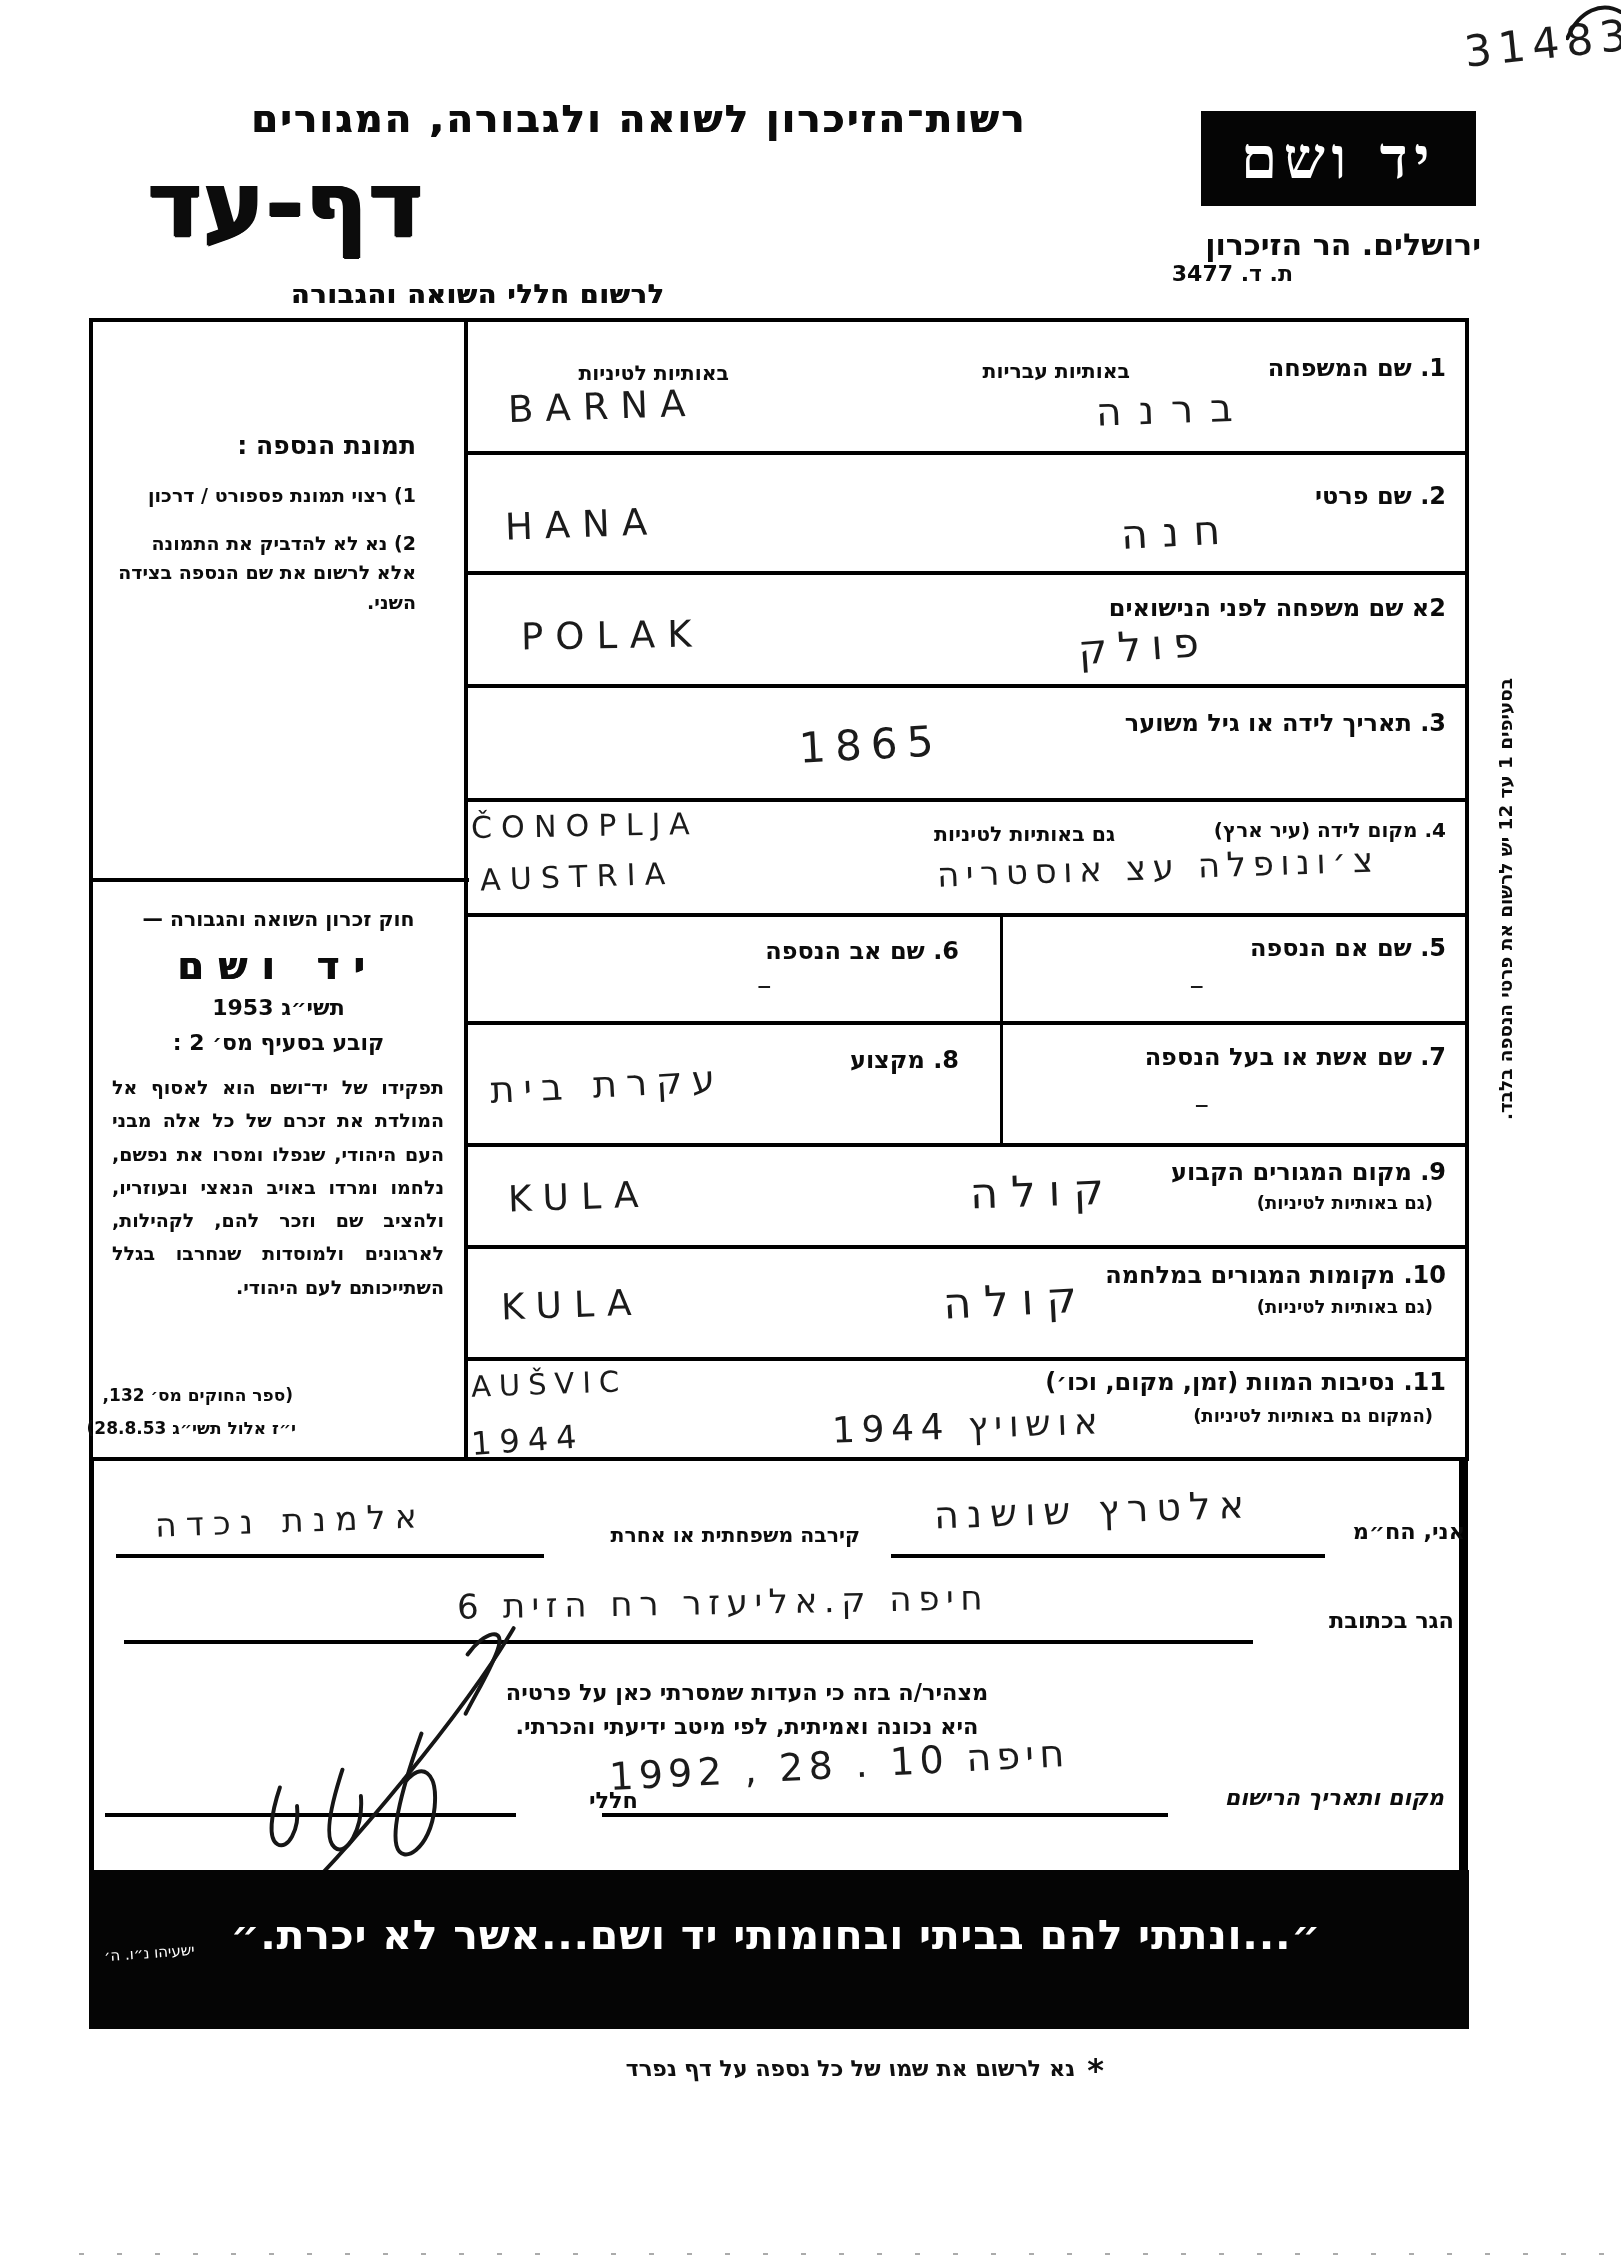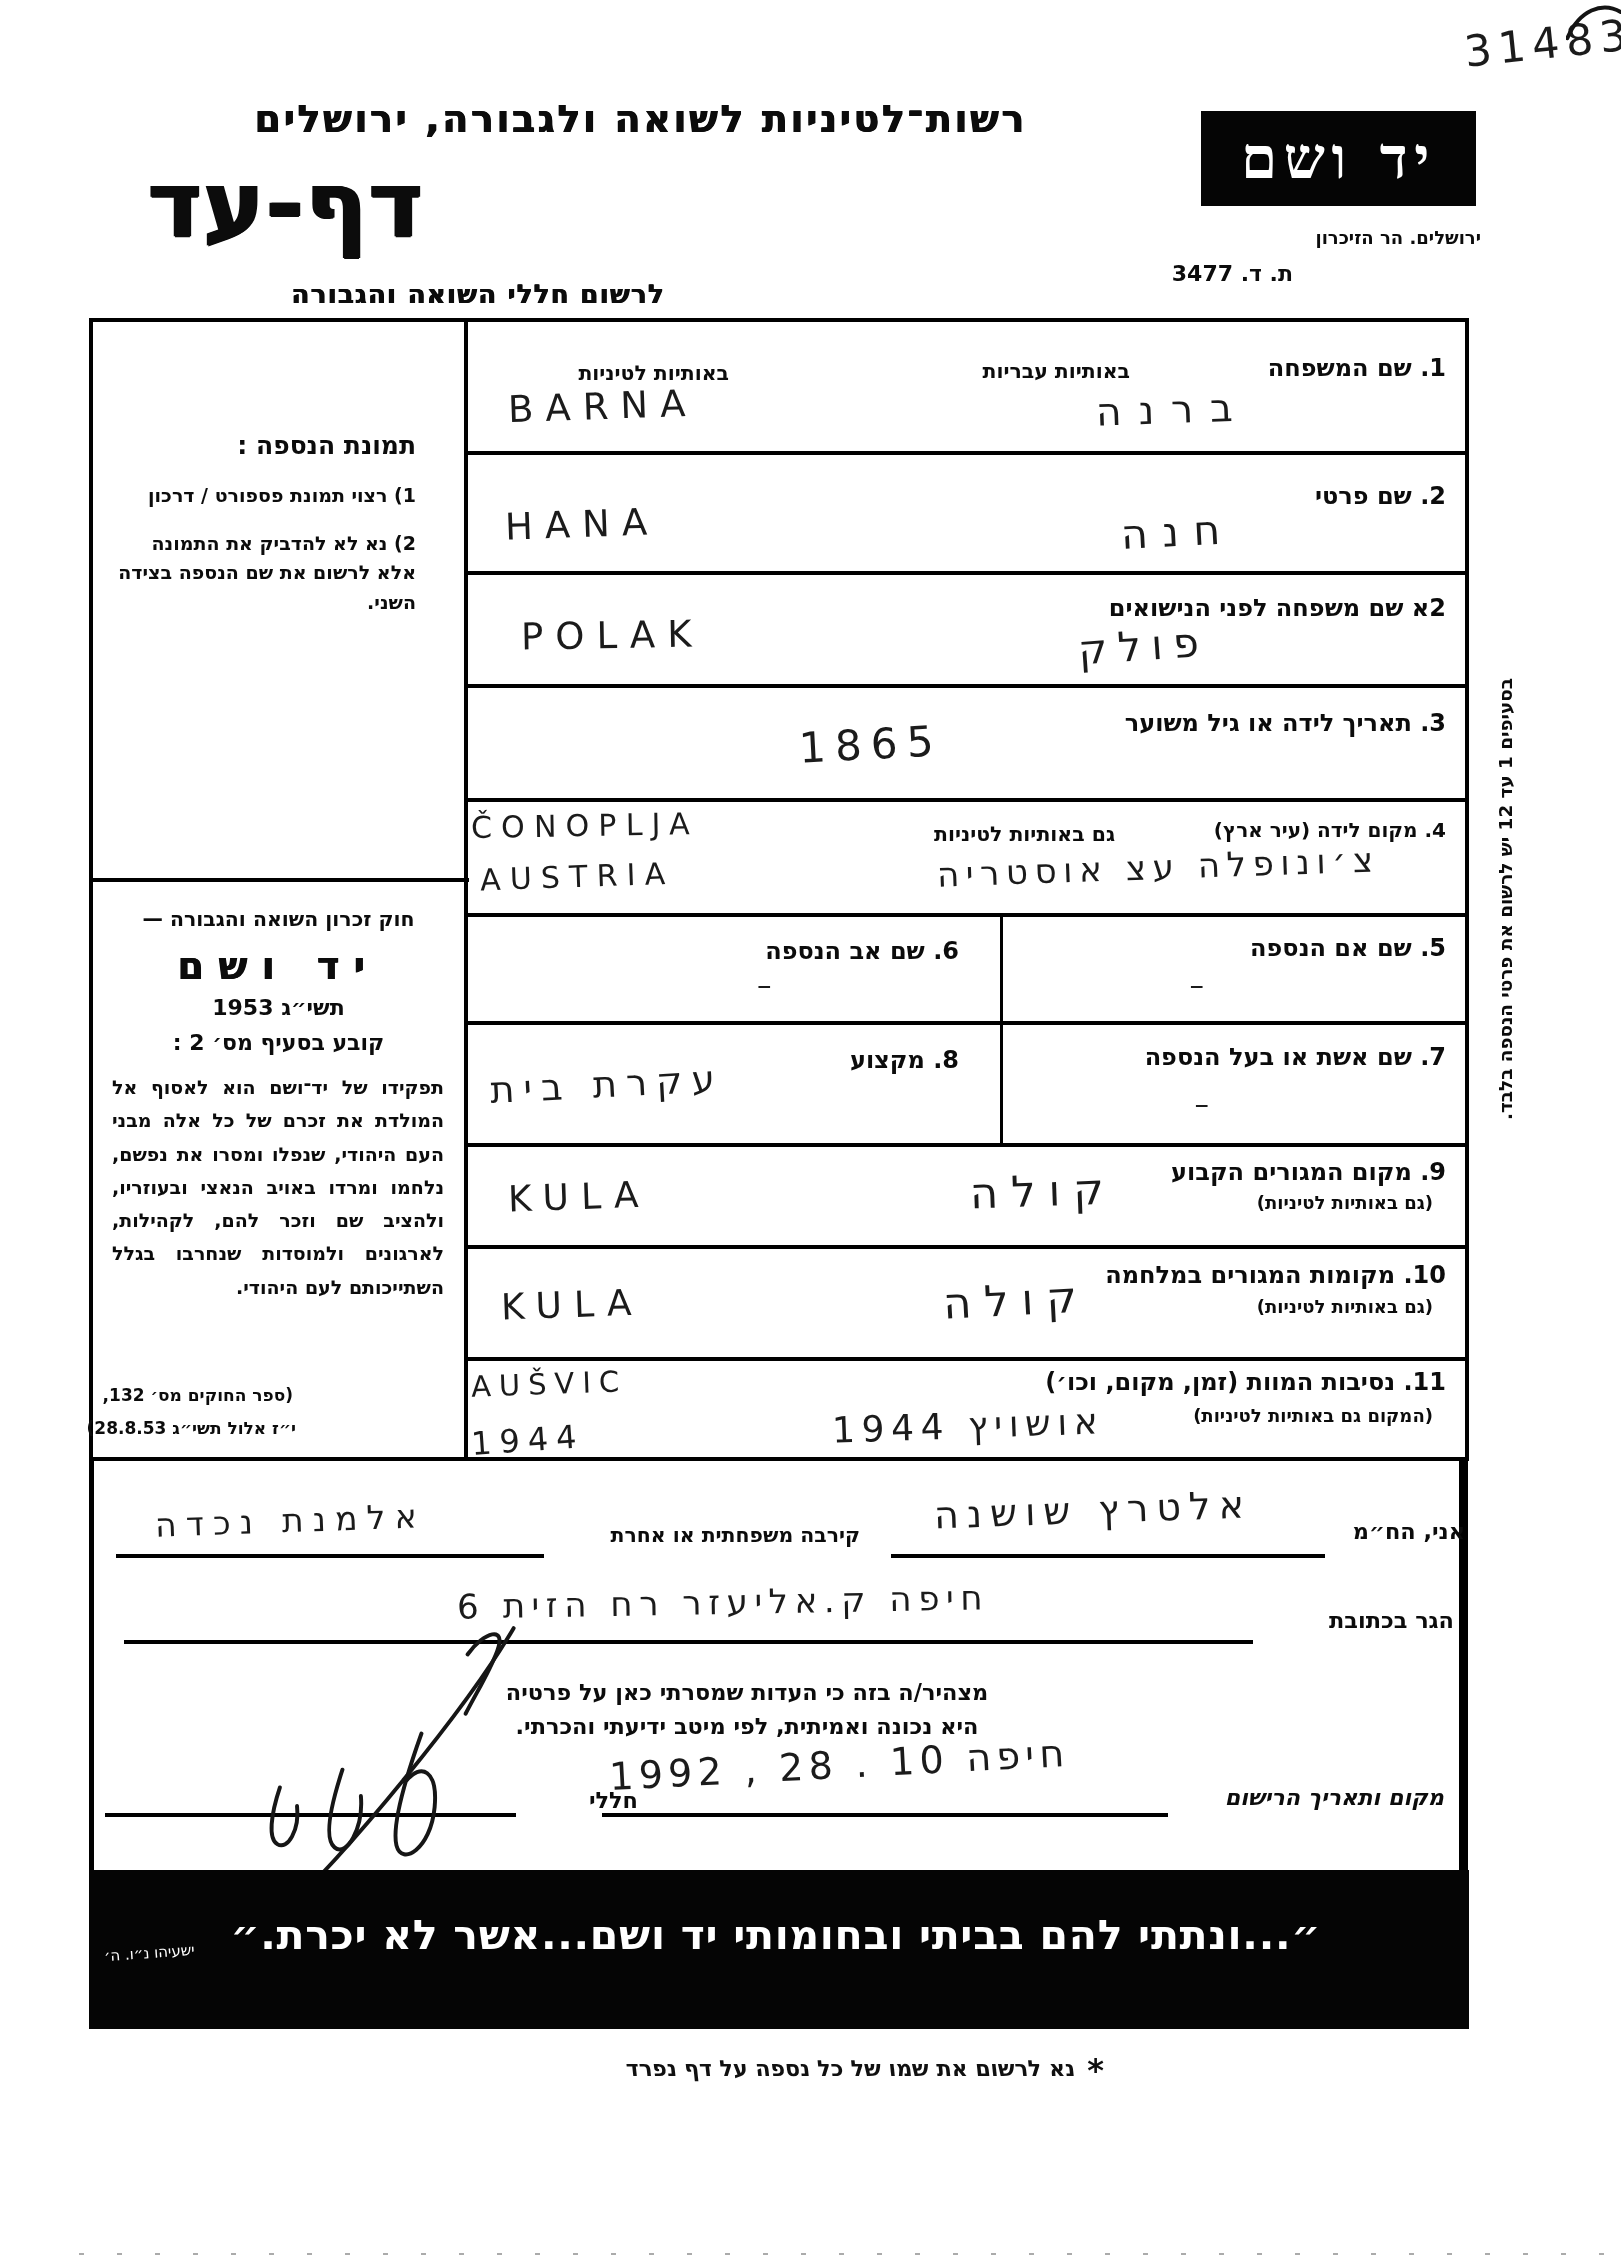--- a/index.html
+++ b/index.html
@@ -22,28 +22,28 @@
 </head>
 <body>
 
 <div class="page">
 
   <div class="abs hw" style="left:1464px;top:18.4px;font-size:43px;letter-spacing:6.6px;transform:rotate(-6deg);">31483</div>
   <svg class="abs" style="left:1566px;top:0;" width="56" height="41" viewBox="0 0 85 62">
     <path d="M2 58 C 20 15, 55 2, 83 18" stroke="#141414" stroke-width="6" fill="none" stroke-linecap="round"></path>
   </svg>
 
-  <div class="abs rtl lbl thick" style="right:595px;top:97px;font-size:38px;letter-spacing:2.6px;">רשות־לטיניות לשואה ולגבורה, ירושלים</div>
+  <div class="abs rtl lbl thick" style="right:595px;top:97px;font-size:38px;letter-spacing:2.6px;">רשות־הזיכרון לשואה ולגבורה, המגורים</div>
   <div class="abs rtl lbl thick" style="right:1198px;top:151px;font-size:92px;letter-spacing:1.3px;text-shadow:1.3px 0 currentColor,-1.3px 0 currentColor,0 1.3px currentColor;">דף-עד</div>
   <div class="abs rtl lbl thick" style="right:957px;top:279px;font-size:26px;letter-spacing:1.3px;">לרשום חללי השואה והגבורה</div>
 
   <div class="abs" style="left:1201px;top:111px;width:275px;height:95px;background:#050505;text-align:center;">
     <span class="rtl" style="color:#fff;font-family:'DejaVu Serif',serif;font-weight:bold;font-size:58px;line-height:95px;letter-spacing:6.6px;">יד ושם</span>
   </div>
-  <div class="abs rtl lbl" style="right:141px;top:227px;font-size:18px;">ירושלים. הר הזיכרון</div>
+  <div class="abs rtl lbl" style="right:141px;top:227px;font-size:30px;">ירושלים. הר הזיכרון</div>
   <div class="abs rtl lbl" style="right:329px;top:261px;font-size:22px;">ת. ד. 3477</div>
 
   <div class="abs" style="left:1495px;top:1178px;width:0;height:0;">
     <div class="rtl lbl" style="width:500px;font-size:18.4px;transform:rotate(-90deg);transform-origin:0 0;text-align:right;">בסעיפים 1 עד 12 יש לרשום את פרטי הנספה בלבד.</div>
   </div>
 
   <div class="abs" style="left:89px;top:318px;width:1380px;height:1143px;border:4px solid #000;box-sizing:border-box;"></div>
 
   <div class="vline" style="left:464px;top:318px;width:4px;height:1143px;"></div>
 

